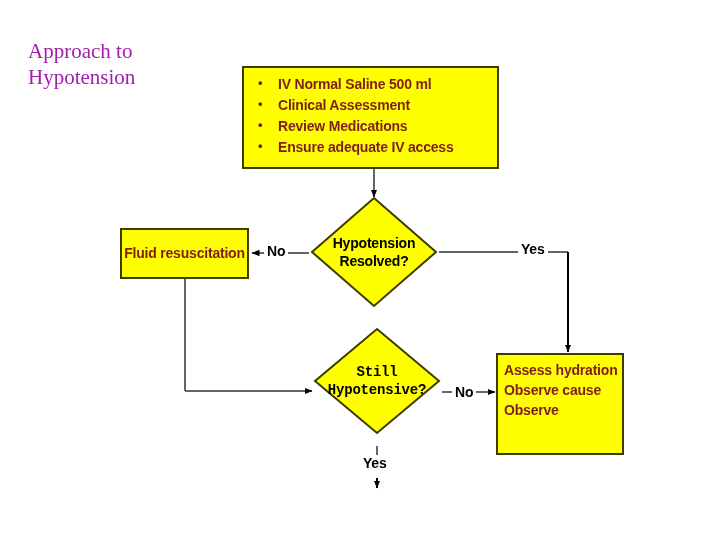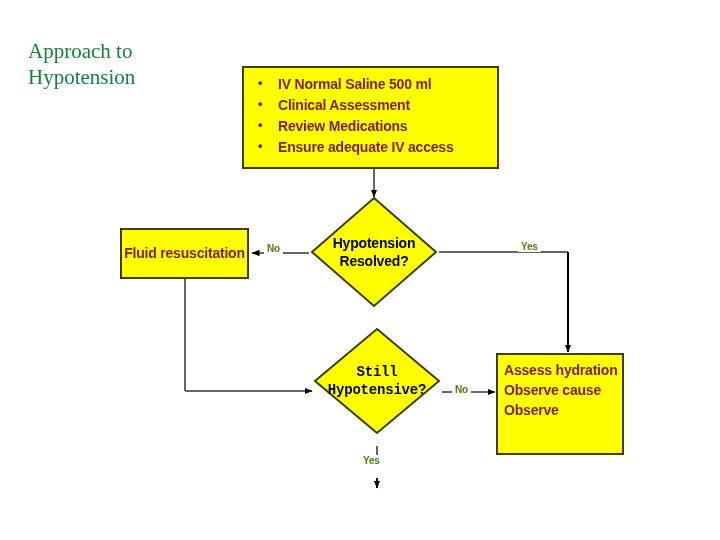--- a/index.html
+++ b/index.html
@@ -18,21 +18,21 @@
 
   
   #slide-title {
     position: absolute;
     left: 28px;
     top: 38px;
     width: 200px;
     font-family: "Liberation Serif", serif;
     font-size: 21px;
     line-height: 26px;
-    color: #15803d;
+    color: #a21caf;
     white-space: pre-line;
   }
 
   
   .node-box {
     position: absolute;
     background: #ffff00;
     border: 2px solid #3d3d00;
     box-sizing: border-box;
     color: #7f1d1d;
@@ -135,23 +135,23 @@
     left: 0;
     top: 0;
     width: 720px;
     height: 540px;
     pointer-events: none;
   }
 
   
   .edge-label {
     position: absolute;
-    font-size: 10px;
+    font-size: 14px;
     font-weight: bold;
-    color: #4d7c0f;
+    color: #000000;
     letter-spacing: -0.2px;
     background: #ffffff;
     padding: 0 3px;
   }
   #edge-label-no-resolved { left: 264px; top: 243px; }
   #edge-label-yes-resolved { left: 518px; top: 241px; }
   #edge-label-no-still     { left: 452px; top: 384px; }
   #edge-label-yes-still    { left: 360px; top: 455px; }
 </style>
 </head>

